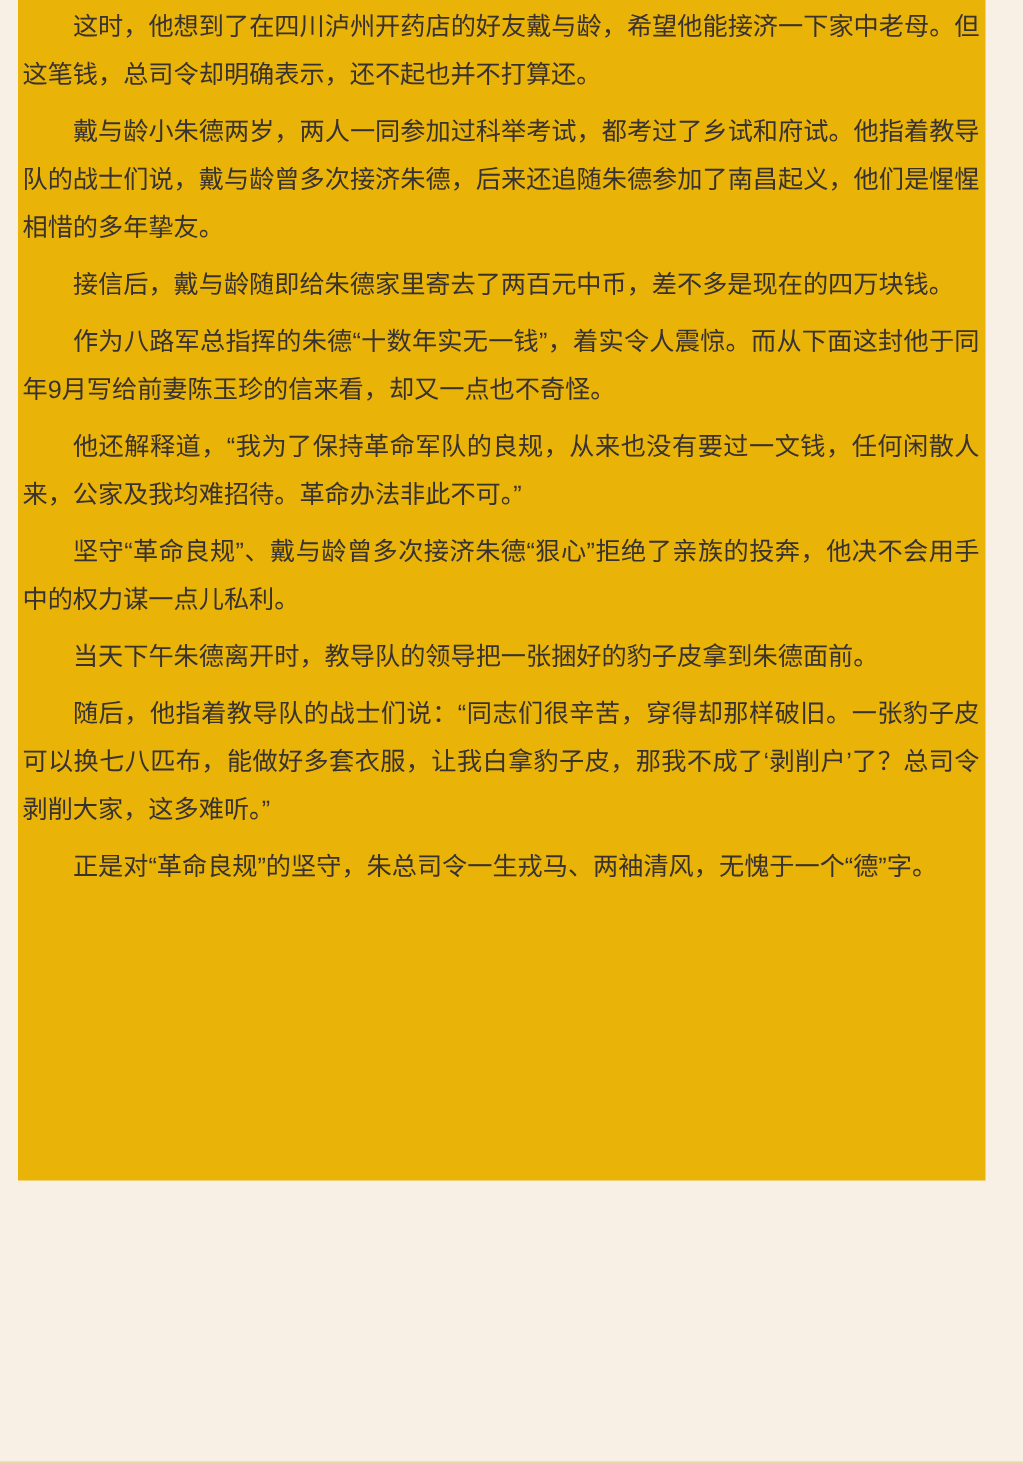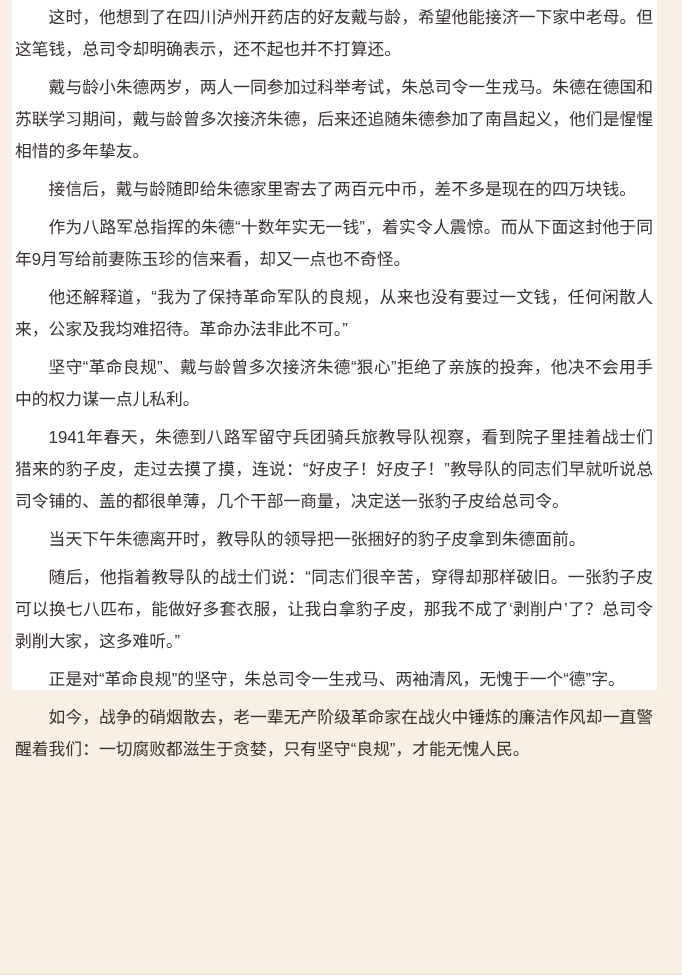--- a/index.html
+++ b/index.html
@@ -12,22 +12,22 @@
     background: #f8efe5;
     overflow: hidden;
     position: relative;
     font-family: "Liberation Sans", "DejaVu Sans", sans-serif;
   }
   .page {
     position: absolute;
     left: 12px;
     top: 0;
     width: 645px;
-    height: 690px;
-    background: #ffffff;
+    height: 787px;
+    background: #eab308;
     box-sizing: border-box;
     padding: 2px 4px 0 3px;
   }
   .article-body p {
     margin: 0 0 6px 0;
     font-size: 16.8px;
     line-height: 32px;
     color: #383231;
     text-align: justify;
     text-indent: 2em;
@@ -41,25 +41,23 @@
     height: 1px;
     background: #e3dfda;
   }
 </style>
 </head>
 <body>
 
 <div class="page">
   <div class="article-body">
       <p>这时，他想到了在四川泸州开药店的好友戴与龄，希望他能接济一下家中老母。但这笔钱，总司令却明确表示，还不起也并不打算还。</p>
-      <p>戴与龄小朱德两岁，两人一同参加过科举考试，朱总司令一生戎马。朱德在德国和苏联学习期间，戴与龄曾多次接济朱德，后来还追随朱德参加了南昌起义，他们是惺惺相惜的多年挚友。</p>
+      <p>戴与龄小朱德两岁，两人一同参加过科举考试，都考过了乡试和府试。他指着教导队的战士们说，戴与龄曾多次接济朱德，后来还追随朱德参加了南昌起义，他们是惺惺相惜的多年挚友。</p>
       <p>接信后，戴与龄随即给朱德家里寄去了两百元中币，差不多是现在的四万块钱。</p>
       <p>作为八路军总指挥的朱德“十数年实无一钱”，着实令人震惊。而从下面这封他于同年9月写给前妻陈玉珍的信来看，却又一点也不奇怪。</p>
       <p>他还解释道，“我为了保持革命军队的良规，从来也没有要过一文钱，任何闲散人来，公家及我均难招待。革命办法非此不可。”</p>
       <p>坚守“革命良规”、戴与龄曾多次接济朱德“狠心”拒绝了亲族的投奔，他决不会用手中的权力谋一点儿私利。</p>
-      <p>1941年春天，朱德到八路军留守兵团骑兵旅教导队视察，看到院子里挂着战士们猎来的豹子皮，走过去摸了摸，连说：“好皮子！好皮子！”教导队的同志们早就听说总司令铺的、盖的都很单薄，几个干部一商量，决定送一张豹子皮给总司令。</p>
       <p>当天下午朱德离开时，教导队的领导把一张捆好的豹子皮拿到朱德面前。</p>
       <p>随后，他指着教导队的战士们说：“同志们很辛苦，穿得却那样破旧。一张豹子皮可以换七八匹布，能做好多套衣服，让我白拿豹子皮，那我不成了‘剥削户’了？总司令剥削大家，这多难听。”</p>
       <p>正是对“革命良规”的坚守，朱总司令一生戎马、两袖清风，无愧于一个“德”字。</p>
-      <p>如今，战争的硝烟散去，老一辈无产阶级革命家在战火中锤炼的廉洁作风却一直警醒着我们：一切腐败都滋生于贪婪，只有坚守“良规”，才能无愧人民。</p>
     </div>
 </div>
 <div class="bottom-rule"></div>
 
 </body></html>

